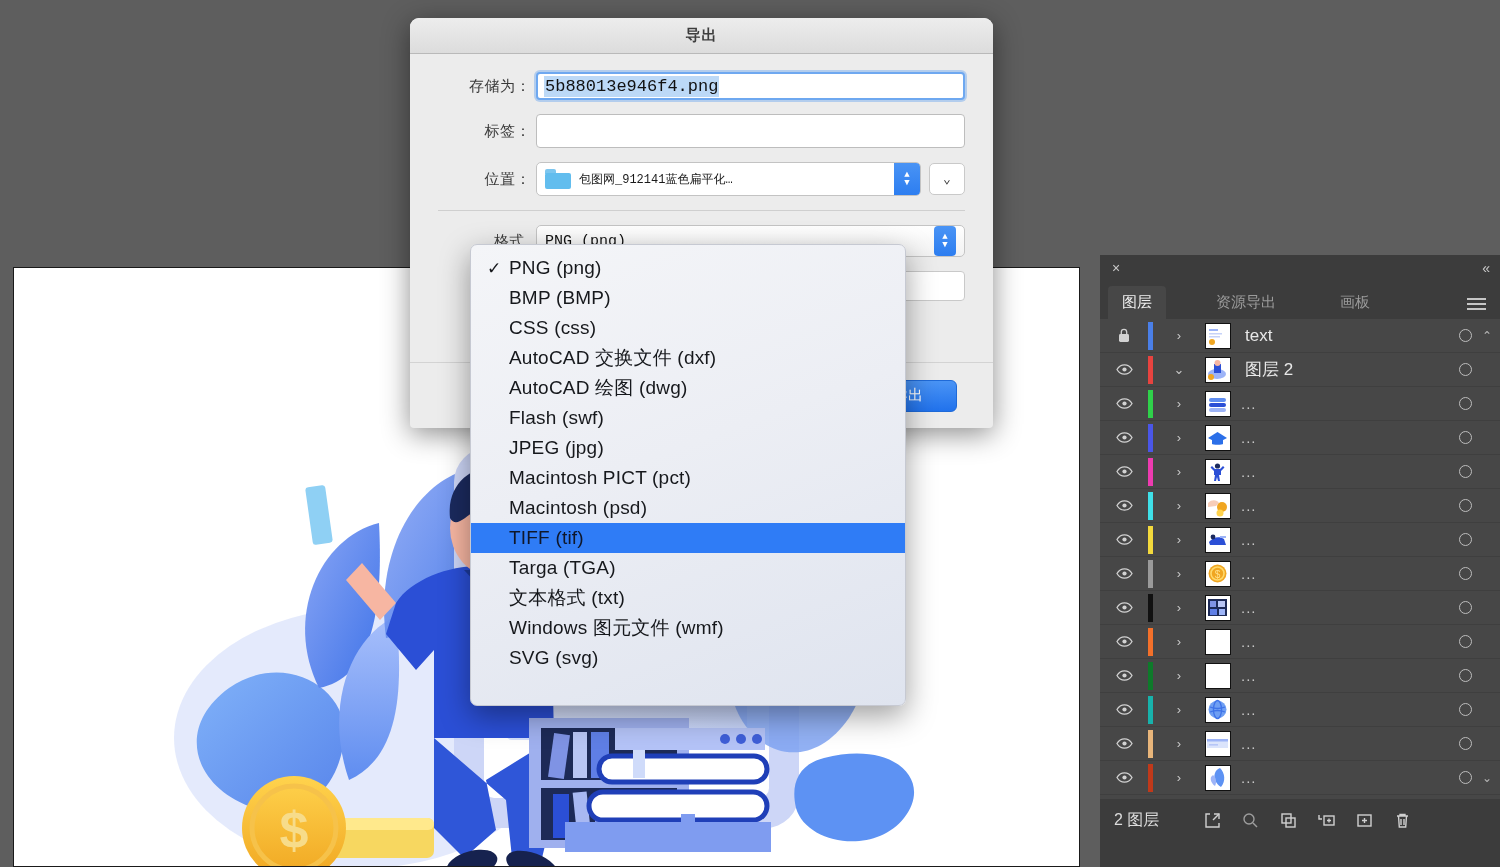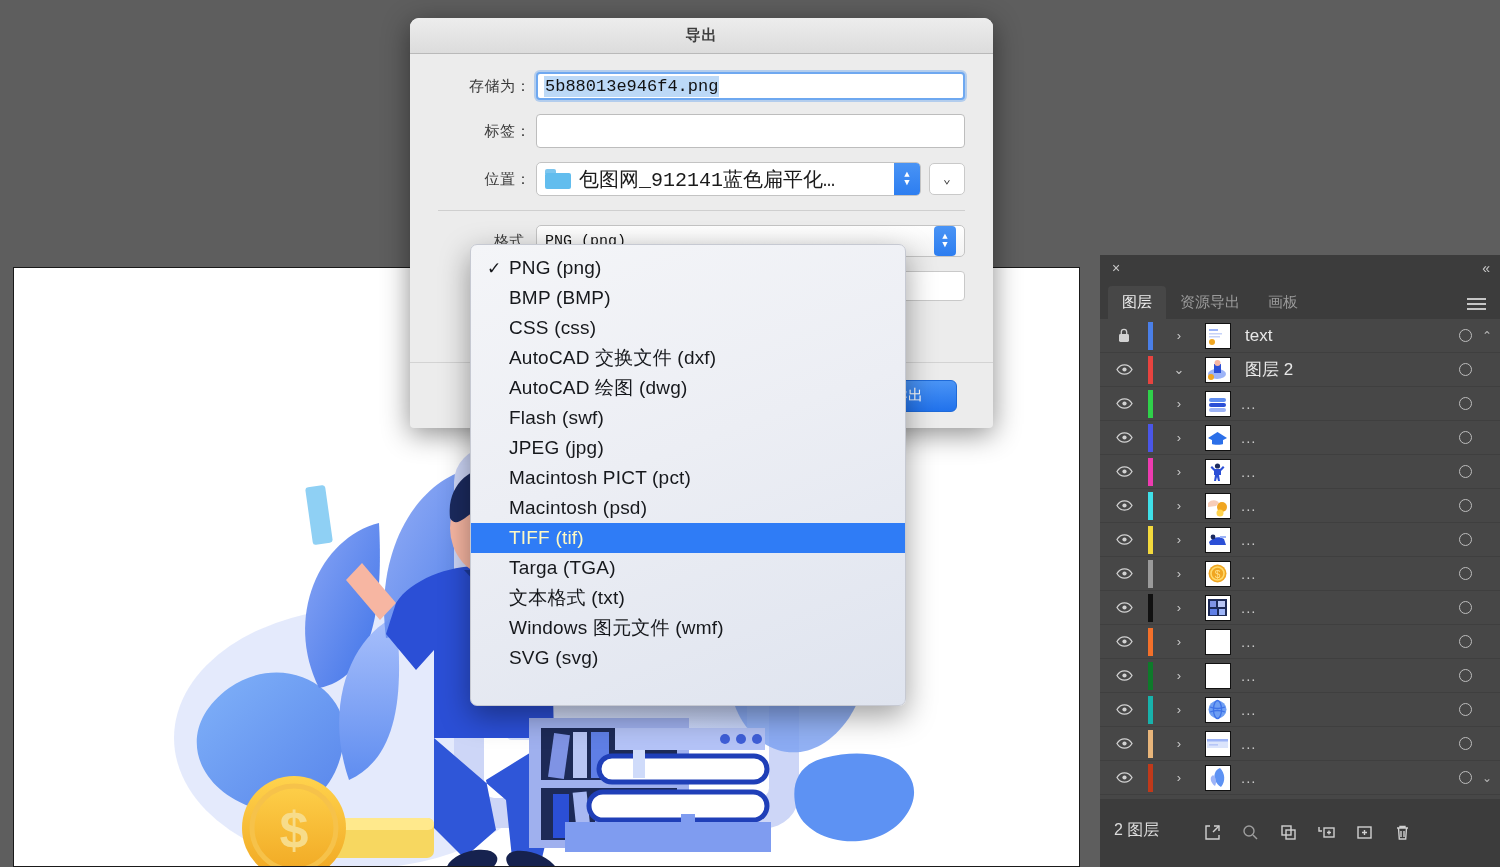--- a/index.html
+++ b/index.html
@@ -52,21 +52,21 @@
   .sel-text { background:#bcd9f7; padding:1px 1px; }
   .loc-wrap { flex:1; display:flex; align-items:center; gap:8px; }
   .loc-field {
     flex:1; height:34px; background:#fff; border:1px solid #c3c3c3;
     border-radius:5px; display:flex; align-items:center; padding:0 0 0 8px;
     overflow:hidden;
   }
   .folder-icon { width:26px; height:20px; position:relative; flex:none; margin-right:8px; }
   .folder-icon .tab { position:absolute; left:0; top:0; width:11px; height:5px; background:#7cc6ef; border-radius:2px 2px 0 0; }
   .folder-icon .body { position:absolute; left:0; top:4px; width:26px; height:16px; background:#62bdee; border-radius:2px; }
-  .loc-text { font-size:20px; color:#1a1a1a; white-space:nowrap; overflow:hidden; }
+  .loc-text { font-size:12px; color:#1a1a1a; white-space:nowrap; overflow:hidden; }
   .stepper {
     width:26px; height:34px; margin-left:auto; background:linear-gradient(#4a94f5,#2c7df0);
     display:flex; flex-direction:column; align-items:center; justify-content:center;
     border-radius:0 4px 4px 0; color:#fff; flex:none;
   }
   .stepper span { font-size:9px; line-height:8px; }
   .chev-btn {
     width:36px; height:32px; background:#fff; border:1px solid #c9c9c9; border-radius:5px;
     display:flex; align-items:center; justify-content:center; font-size:13px; color:#333; flex:none;
   }
@@ -101,32 +101,32 @@
     background:linear-gradient(160deg,#f4f5f8 0%,#eceef4 45%,#dfe4ef 100%);
     border:1px solid #c6c9d2; border-radius:7px;
     box-shadow:0 10px 30px rgba(0,0,0,.38);
     padding:8px 0; overflow:hidden;
   }
   .menu-item {
     height:30px; display:flex; align-items:center;
     padding-left:16px; font-size:19px; color:#16181c; letter-spacing:.2px;
   }
   .menu-item .check { width:22px; font-size:17px; color:#16181c; }
-  .menu-item.selected { background:#2f7cf6; color:#fef9c3; }
+  .menu-item.selected { background:#2f7cf6; color:#0f172a; }
   .menu-item.selected .check { color:#fff; }
 
   
   #layers-panel {
     position:absolute; left:1100px; top:255px; width:400px; height:612px;
     background:#3c3c3c; color:#d4d4d4;
   }
   #panel-topbar { height:26px; display:flex; align-items:center; justify-content:space-between; padding:0 12px; }
   #panel-close { font-size:14px; color:#c9c9c9; }
   #panel-collapse { font-size:14px; color:#c9c9c9; letter-spacing:-2px; }
-  #panel-tabs { height:38px; display:flex; align-items:flex-end; background:#3c3c3c; padding-left:8px; position:relative; }
+  #panel-tabs { height:38px; display:flex; align-items:flex-end; background:#3c3c3c; padding-left:8px; position:relative;gap:36px; }
   .panel-tab {
     padding:7px 14px; font-size:15px; color:#9b9b9b; border-radius:4px 4px 0 0;
   }
   .panel-tab.active { background:#474747; color:#f0f0f0; }
   #panel-menu-icon { position:absolute; right:14px; bottom:9px; display:flex; flex-direction:column; gap:3px; }
   #panel-menu-icon i { display:block; width:19px; height:2px; background:#c6c6c6; }
   #layer-list { background:#474747; height:480px; overflow:hidden; position:relative; }
   .layer-row {
     height:34px; display:flex; align-items:center;
     border-bottom:1px solid #3f3f3f; position:relative;
@@ -138,21 +138,21 @@
   .thumb {
     width:26px; height:26px; background:#fff; border:1.5px solid #111; flex:none;
     position:relative; overflow:hidden;
   }
   .cell-name { flex:1; padding-left:14px; font-size:17px; color:#e8e8e8; white-space:nowrap; }
   .cell-dots { font-size:15px; color:#c7c7c7; padding-left:10px; letter-spacing:1px; }
   .cell-target { width:70px; display:flex; justify-content:center; }
   .target-circle { width:13px; height:13px; border:1.5px solid #bdbdbd; border-radius:50%; }
   .scroll-chev { position:absolute; right:8px; font-size:12px; color:#b5b5b5; }
   #panel-footer {
-    height:42px; display:flex; align-items:flex-end; padding:0 14px; gap:0;
+    height:42px; display:flex; align-items:center; padding:0 14px; gap:0;
     background:#3c3c3c;
   }
   #footer-count { font-size:16px; color:#dcdcdc; margin-right:34px; }
   .footer-icon { width:38px; display:flex; align-items:center; justify-content:center; color:#d0d0d0; }
 </style>
 </head>
 <body>
 
 <div id="canvas-area">
   <div id="artboard">

